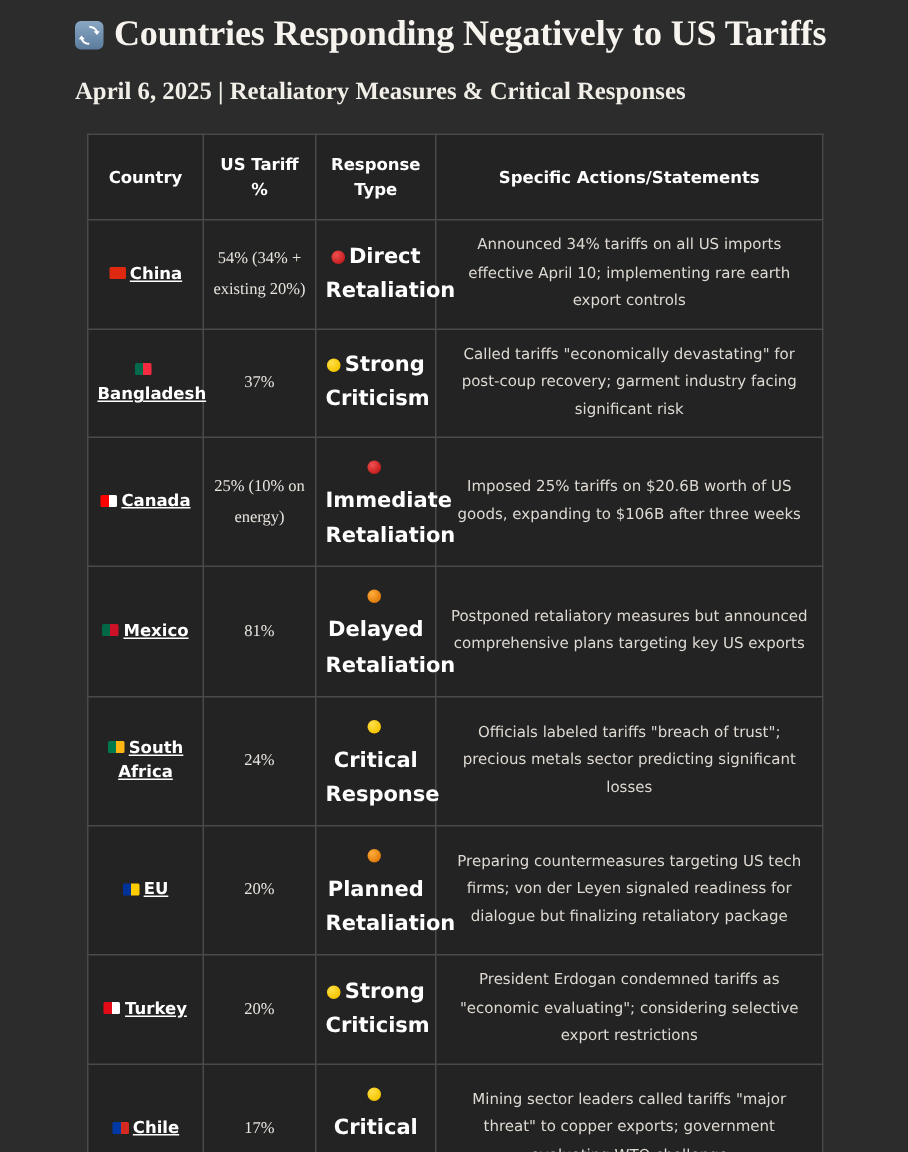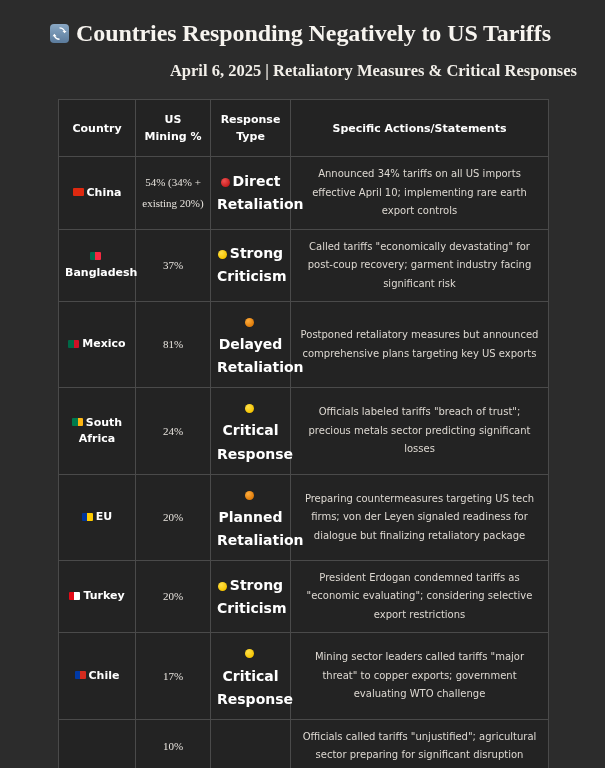--- a/index.html
+++ b/index.html
@@ -11,21 +11,21 @@
     width: 605px;
     height: 768px;
     overflow: hidden;
     font-family: "Liberation Sans", sans-serif;
     color: #f0ece6;
   }
   .page {
     width: 605px;
     height: 768px;
     box-sizing: border-box;
-    padding: 14px 28px 0 28px;
+    padding: 4px 28px 0 28px;
     position: relative;
   }
 
   
   .title-row {
     display: flex;
     align-items: center;
     gap: 7px;
     margin: 6px 0 0 22px;
   }
@@ -46,21 +46,20 @@
     letter-spacing: -0.1px;
     color: #f7f4ef;
     white-space: nowrap;
   }
   .subtitle {
     font-family: "Liberation Serif", serif;
     font-weight: bold;
     font-size: 16.5px;
     color: #f2efe9;
     margin: 14px 0 0 22px;
-    text-align: right;
   }
 
   
   .table-wrap {
     margin: 18px 0 0 30px;
     width: 490px;
   }
   table.tariff {
     border-collapse: collapse;
     width: 490px;
@@ -87,20 +86,21 @@
   col.c-tariff  { width: 75px; }
   col.c-resp    { width: 80px; }
   col.c-actions { width: 258px; }
 
   td.country {
     font-family: "DejaVu Sans", sans-serif;
     font-weight: bold;
     font-size: 11px;
     color: #ffffff;
     line-height: 1.5;
+    text-decoration: underline;
   }
   td.tariff {
     font-family: Liberation Serif, serif;
     font-size: 11px;
     color: #e8e4de;
     line-height: 1.9;
     font-weight: 400;
   }
   td.resp {
     font-family: "DejaVu Sans", sans-serif;
@@ -160,39 +160,45 @@
     <table class="tariff">
       <colgroup>
         <col class="c-country">
           <col class="c-tariff">
           <col class="c-resp">
           <col class="c-actions">
       </colgroup>
       <thead>
         <tr>
           <th>Country</th>
-          <th>US Mining %</th>
+          <th>US Tariff %</th>
           <th>Response Type</th>
           <th>Specific Actions/Statements</th>
         </tr>
       </thead>
       <tbody id="table-body">
           <tr>
             <td class="country"><span class="flag" style="background: linear-gradient(90deg, rgb(222, 41, 16) 0px, rgb(222, 41, 16) 50%, rgb(222, 41, 16) 50%, rgb(222, 41, 16) 100%);"></span><span>China</span></td>
             <td class="tariff">54% (34% + existing 20%)</td>
             <td class="resp"><span class="dot red"></span><span>Direct Retaliation</span></td>
             <td class="actions">Announced 34% tariffs on all US imports effective April 10; implementing rare earth export controls</td>
           </tr>
           <tr>
             <td class="country"><span class="flag" style="background: linear-gradient(90deg, rgb(0, 106, 78) 0px, rgb(0, 106, 78) 50%, rgb(244, 42, 65) 50%, rgb(244, 42, 65) 100%);"></span><span>Bangladesh</span></td>
             <td class="tariff">37%</td>
             <td class="resp"><span class="dot yellow"></span><span>Strong Criticism</span></td>
             <td class="actions">Called tariffs "economically devastating" for post-coup recovery; garment industry facing significant risk</td>
           </tr>
           <tr>
+            <td class="country"><span class="flag" style="background: linear-gradient(90deg, rgb(255, 0, 0) 0px, rgb(255, 0, 0) 50%, rgb(255, 255, 255) 50%, rgb(255, 255, 255) 100%);"></span><span>Canada</span></td>
+            <td class="tariff">25% (10% on energy)</td>
+            <td class="resp"><span class="dot red"></span><span>Immediate Retaliation</span></td>
+            <td class="actions">Imposed 25% tariffs on $20.6B worth of US goods, expanding to $106B after three weeks</td>
+          </tr>
+          <tr>
             <td class="country"><span class="flag" style="background: linear-gradient(90deg, rgb(0, 104, 71) 0px, rgb(0, 104, 71) 50%, rgb(206, 17, 38) 50%, rgb(206, 17, 38) 100%);"></span><span>Mexico</span></td>
             <td class="tariff">81%</td>
             <td class="resp"><span class="dot orange"></span><span>Delayed Retaliation</span></td>
             <td class="actions">Postponed retaliatory measures but announced comprehensive plans targeting key US exports</td>
           </tr>
           <tr>
             <td class="country"><span class="flag" style="background: linear-gradient(90deg, rgb(0, 122, 77) 0px, rgb(0, 122, 77) 50%, rgb(255, 182, 18) 50%, rgb(255, 182, 18) 100%);"></span><span>South Africa</span></td>
             <td class="tariff">24%</td>
             <td class="resp"><span class="dot yellow"></span><span>Critical Response</span></td>
             <td class="actions">Officials labeled tariffs "breach of trust"; precious metals sector predicting significant losses</td>

